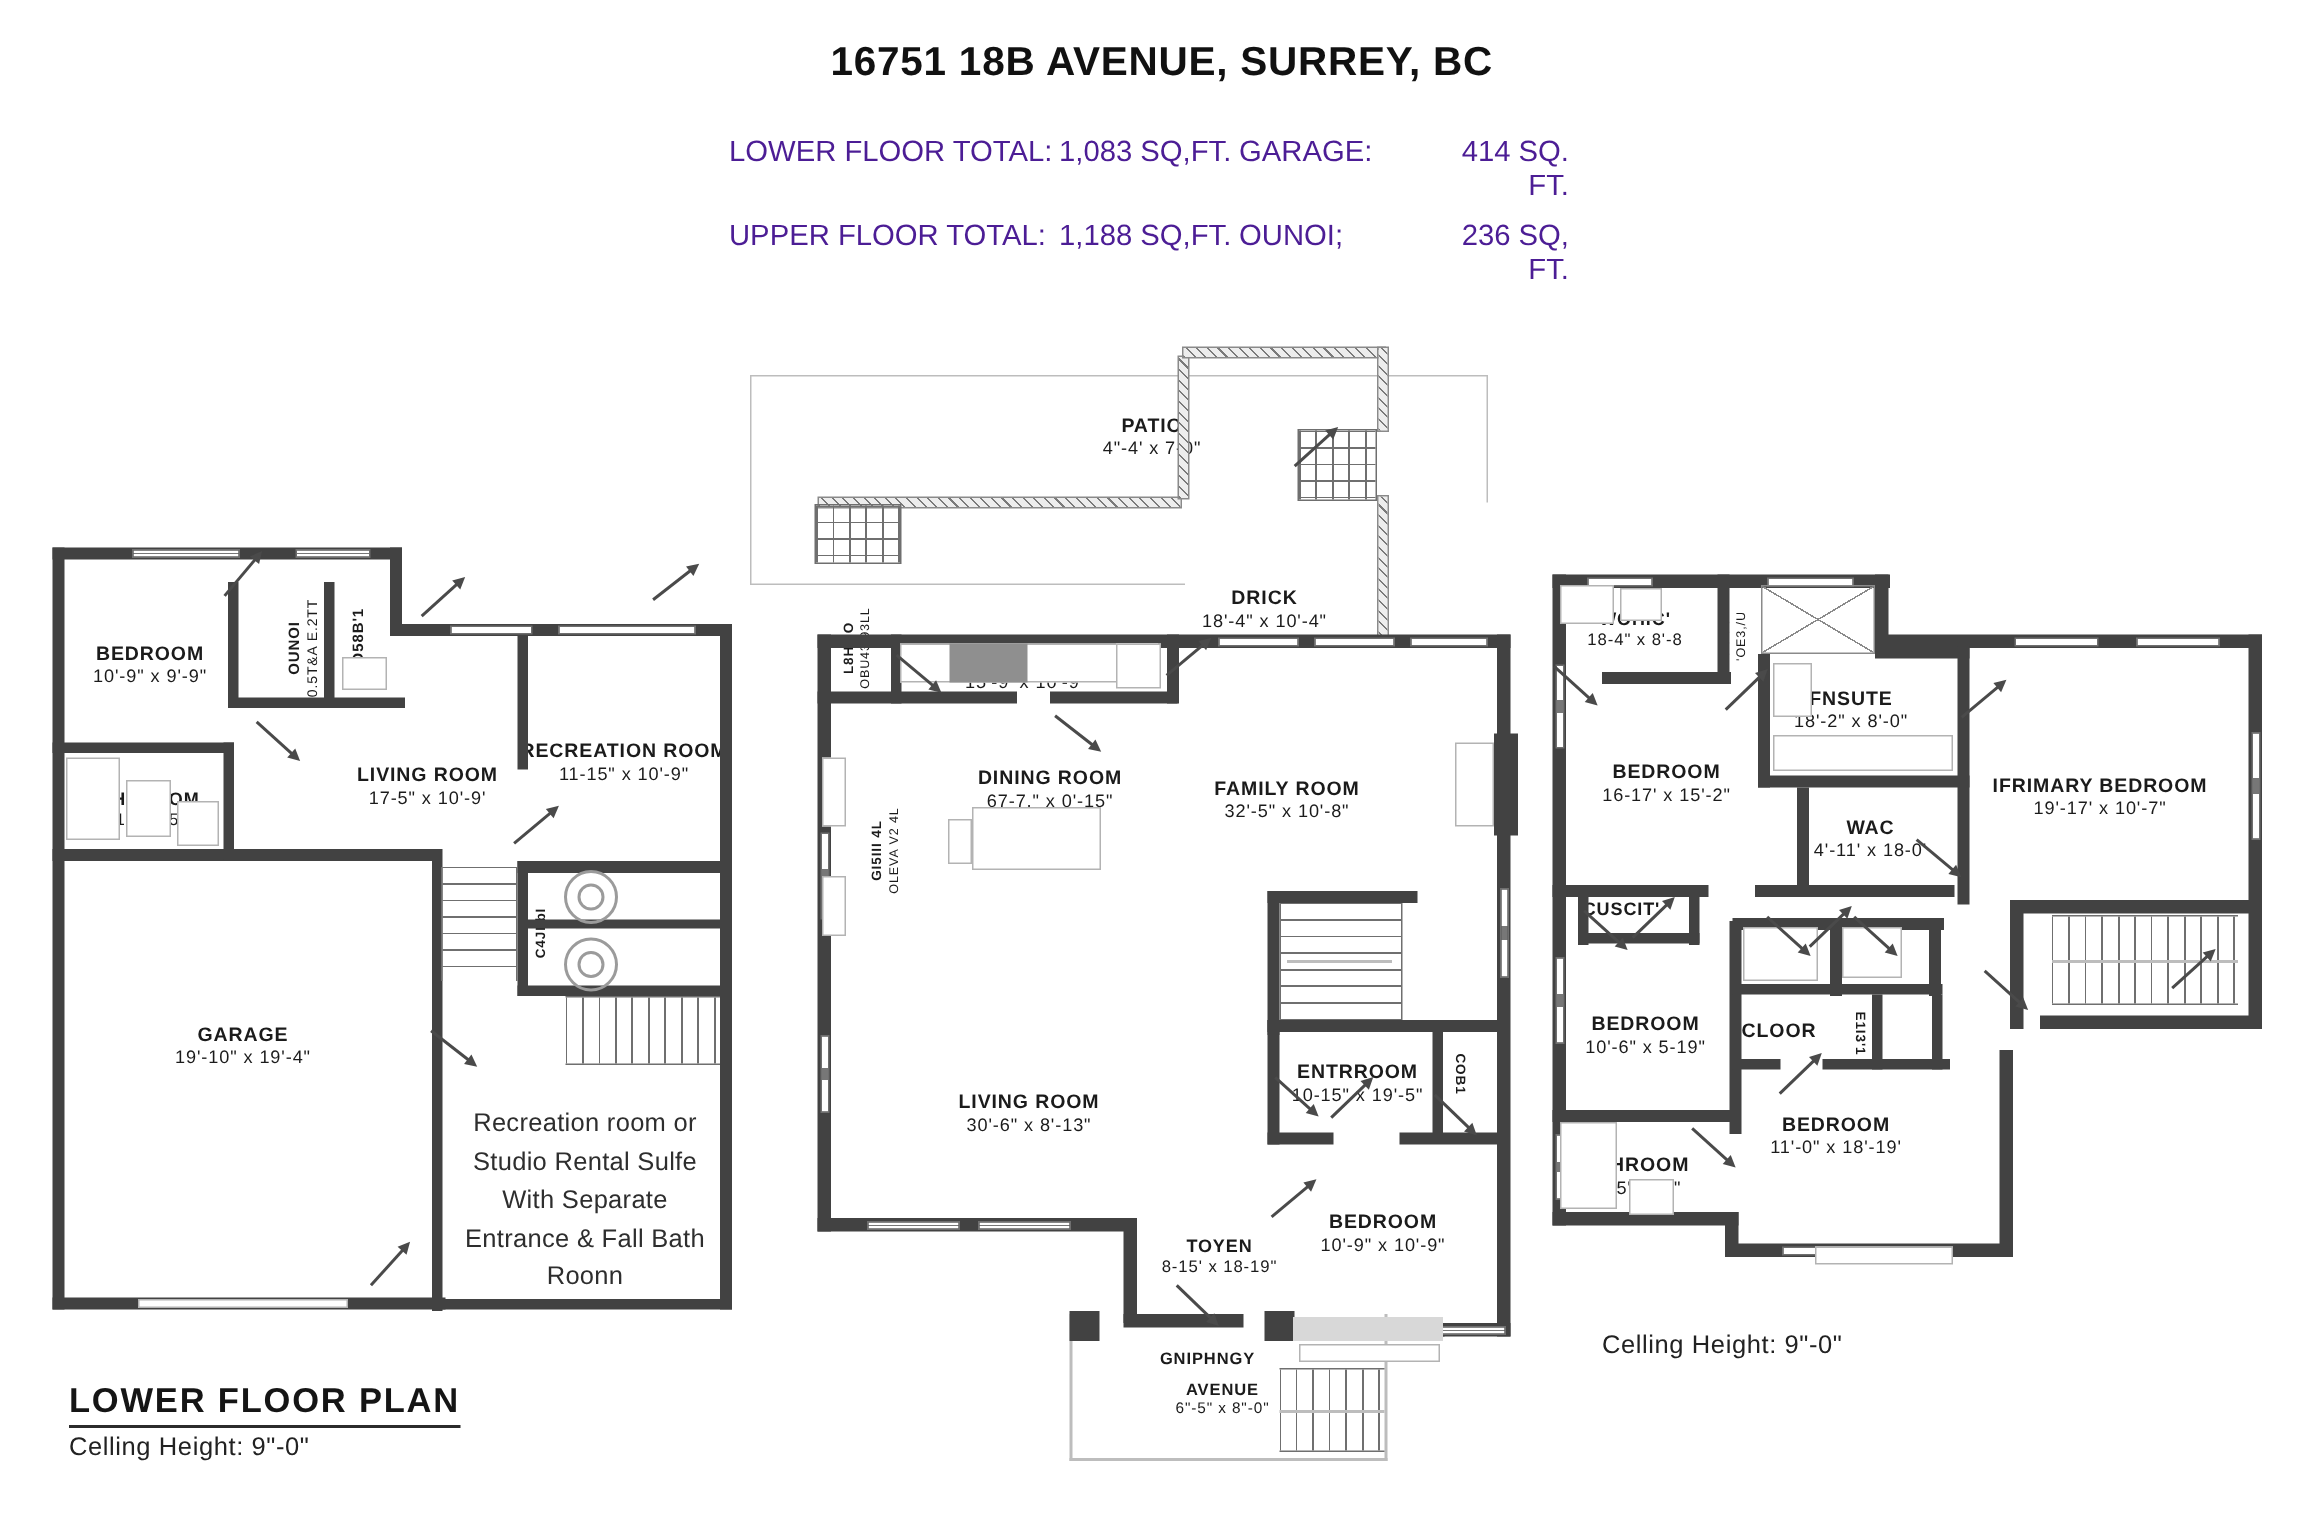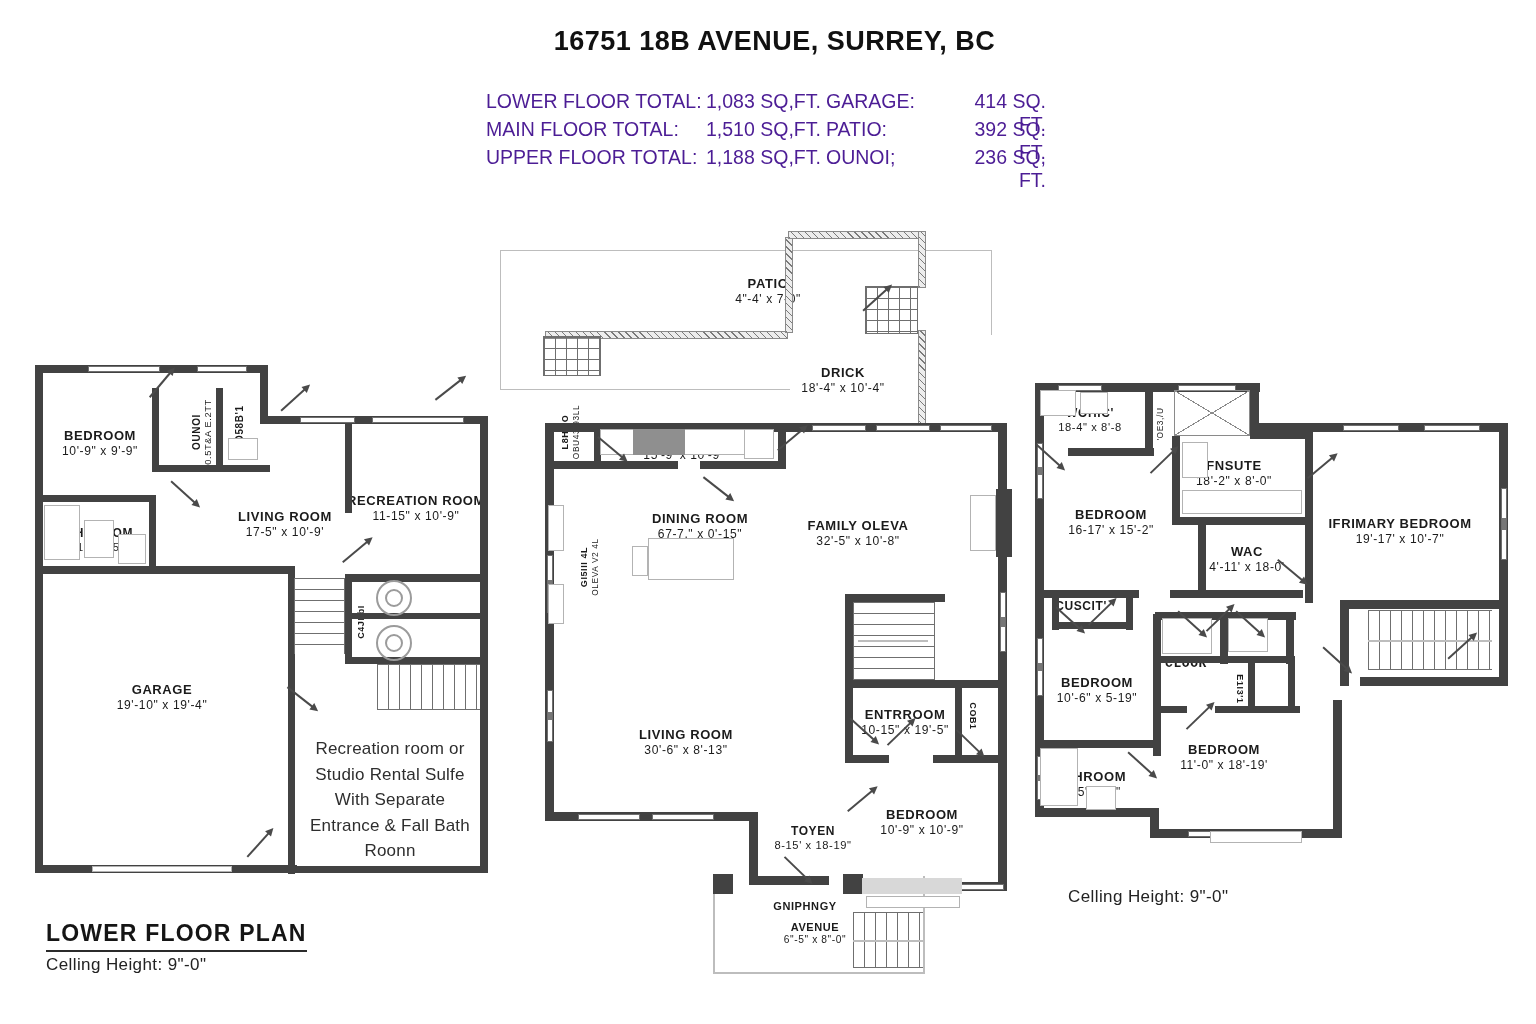--- a/index.html
+++ b/index.html
@@ -54,26 +54,20 @@
 
 <div id="page">
   <div class="title">16751 18B AVENUE, SURREY, BC</div>
 
   <div class="srow" style="top:90px">
     <span class="c1">LOWER FLOOR TOTAL:</span>
     <span class="c2">1,083 SQ,FT.</span>
     <span class="c3">GARAGE:</span>
     <span class="c4">414 SQ. FT.</span>
   </div>
-  <div class="srow" style="top:118px">
-    <span class="c1">MAIN FLOOR TOTAL:</span>
-    <span class="c2">1,510 SQ,FT.</span>
-    <span class="c3">PATIO:</span>
-    <span class="c4">392 SQ. FT.</span>
-  </div>
   <div class="srow" style="top:146px">
     <span class="c1">UPPER FLOOR TOTAL:</span>
     <span class="c2">1,188 SQ,FT.</span>
     <span class="c3">OUNOI;</span>
     <span class="c4">236 SQ, FT.</span>
   </div>
 
   <div class="region" style="left:30px;top:358px;width:462px;height:562px"></div>
   <div class="region" style="left:495px;top:225px;width:515px;height:755px"></div>
   <div class="region" style="left:1030px;top:378px;width:482px;height:500px"></div>
@@ -119,42 +113,42 @@
       <div>Recreation room or</div>
       <div class="d">Studio Rental Sulfe</div>
       <div class="d">With Separate</div>
       <div class="d">Entrance &amp; Fall Bath</div>
       <div class="d">Roonn</div>
     </div>
     <div class="lbl" style="left: 768px; top: 291px; transform: translate(-50%, -50%);">
       <div>PATIO</div>
       <div class="d">4"-4' x 7-0"</div>
     </div>
-    <div class="lbl" style="left: 843px; top: 380px; transform: translate(-50%, -50%);">
+    <div class="lbl" style="left: 843px; top: 406px; transform: translate(-50%, -50%);">
       <div>DRICK</div>
       <div class="d">18'-4" x 10'-4"</div>
     </div>
     <div class="lbl" style="left: 571px; top: 432px; font-size: 9px; transform: translate(-50%, -50%) rotate(-90deg);">
       <div>L8H'JO</div>
       <div class="d">OBU43 93LL</div>
     </div>
     <div class="lbl" style="left: 684px; top: 447px; transform: translate(-50%, -50%);">
       <div>WOR KITCHEN</div>
       <div class="d">15'-9' x 10'-9"</div>
     </div>
     <div class="lbl" style="left: 700px; top: 526px; transform: translate(-50%, -50%);">
       <div>DINING ROOM</div>
       <div class="d">67-7," x 0'-15"</div>
     </div>
     <div class="lbl" style="left: 590px; top: 567px; font-size: 9px; transform: translate(-50%, -50%) rotate(-90deg);">
       <div>GI5III 4L</div>
       <div class="d">OLEVA V2 4L</div>
     </div>
     <div class="lbl" style="left: 858px; top: 533px; transform: translate(-50%, -50%);">
-      <div>FAMILY OLEVA</div>
+      <div>FAMILY ROOM</div>
       <div class="d">32'-5" x 10'-8"</div>
     </div>
     <div class="lbl" style="left: 686px; top: 742px; transform: translate(-50%, -50%);">
       <div>LIVING ROOM</div>
       <div class="d">30'-6" x 8'-13"</div>
     </div>
     <div class="lbl" style="left: 905px; top: 722px; transform: translate(-50%, -50%);">
       <div>ENTRROOM</div>
       <div class="d">10-15" x 19'-5"</div>
     </div>
@@ -200,21 +194,21 @@
       <div>IFRIMARY BEDROOM</div>
       <div class="d">19'-17' x 10'-7"</div>
     </div>
     <div class="lbl" style="left: 1081px; top: 606px; font-size: 12px; transform: translate(-50%, -50%);">
       <div>CUSCIT'</div>
     </div>
     <div class="lbl" style="left: 1097px; top: 690px; transform: translate(-50%, -50%);">
       <div>BEDROOM</div>
       <div class="d">10'-6" x 5-19"</div>
     </div>
-    <div class="lbl" style="left: 1186px; top: 664px; transform: translate(-50%, -50%); font-family: Liberation Mono, monospace;">
+    <div class="lbl" style="left: 1186px; top: 687px; transform: translate(-50%, -50%);">
       <div>CLOOR</div>
     </div>
     <div class="lbl" style="left: 1240px; top: 689px; font-size: 9px; transform: translate(-50%, -50%) rotate(90deg);">
       <div>E1I3'1</div>
     </div>
     <div class="lbl" style="left: 1224px; top: 757px; transform: translate(-50%, -50%);">
       <div>BEDROOM</div>
       <div class="d">11'-0" x 18'-19'</div>
     </div>
     <div class="lbl" style="left: 1086px; top: 784px; transform: translate(-50%, -50%);">

